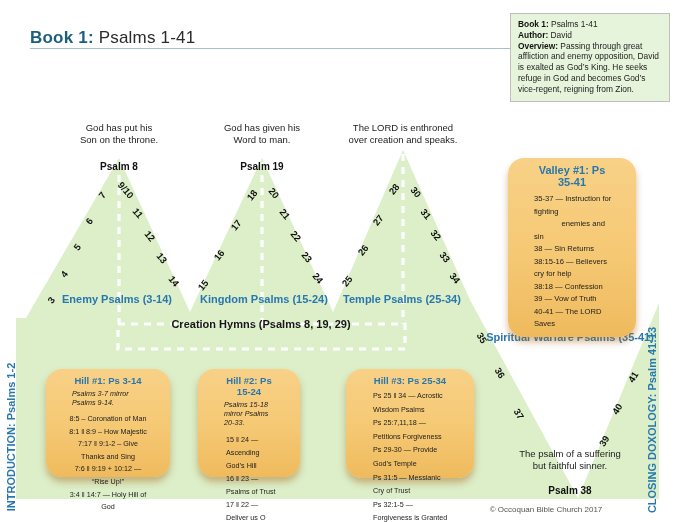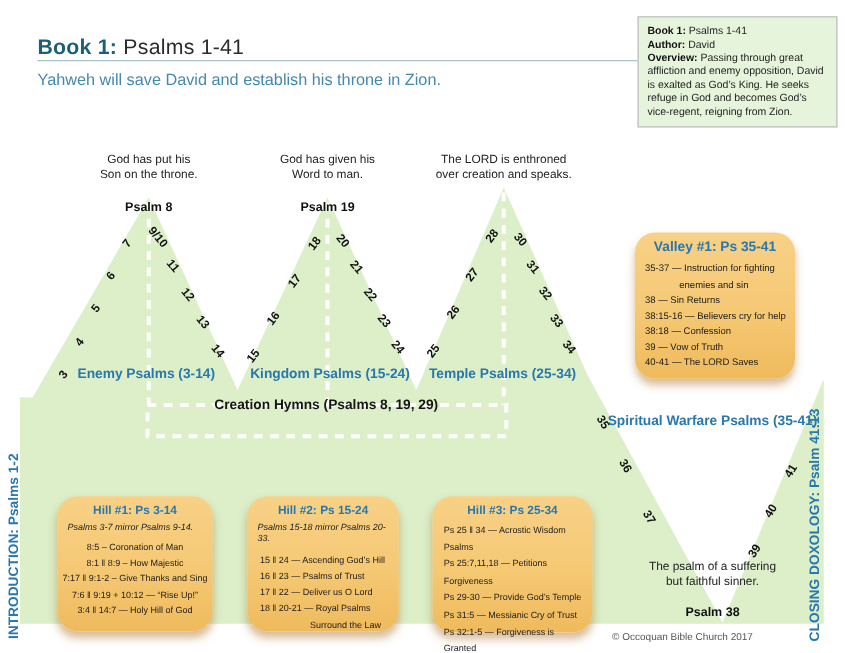--- a/index.html
+++ b/index.html
@@ -26,21 +26,21 @@
   .seclabel{top:293px;font-weight:bold;font-size:11px;color:var(--accent-blue);white-space:nowrap;}
   .warlabel{left:570px;top:331px;font-weight:bold;font-size:11px;color:var(--accent-blue);white-space:nowrap;}
   .creation{left:261px;top:318px;font-weight:bold;font-size:11px;color:#161616;white-space:nowrap;}
   
   .num{position:absolute;font-weight:bold;font-size:9.5px;color:#111;white-space:nowrap;}
   
   .vtext{position:absolute;font-weight:bold;font-size:11px;color:var(--accent-blue);
          white-space:nowrap;transform:translate(-50%,-50%) rotate(-90deg);}
   
   .obox{position:absolute;background:linear-gradient(180deg,#f8d187 0%,var(--box-orange) 55%,#efba5d 100%);
-        border-radius:16px;box-shadow:0 5px 7px rgba(168,102,22,.45);box-sizing:border-box;padding:6px 4px;margin-top:28px;}
+        border-radius:16px;box-shadow:0 5px 7px rgba(168,102,22,.45);box-sizing:border-box;padding:6px 22px;}
   .obox h3{margin:0 0 3px 0;text-align:center;font-size:9.5px;font-weight:bold;color:var(--accent-blue);}
   .vbox h3{font-size:11px;margin-bottom:5px;}
   .note{font-style:italic;font-size:7.2px;margin:2px 2px 6px 4px;color:#222;}
   .h1items div{font-size:7.2px;line-height:12.6px;text-align:center;white-space:pre-wrap;}
   .h2items div{font-size:7.2px;line-height:13px;margin-left:6px;white-space:pre-wrap;}
   .h3items div{font-size:7.2px;line-height:13.6px;margin-left:5px;white-space:pre-wrap;}
   .vitems div{font-size:7.6px;line-height:12.5px;margin-left:4px;white-space:pre-wrap;}
   
   .valleycap{left:570px;top:448px;width:160px;margin-left:-80px;text-align:center;font-size:9.5px;
              line-height:12px;white-space:pre-line;color:#222;}
@@ -58,21 +58,20 @@
     <line x1="119" y1="162" x2="119" y2="324" style="stroke:var(--dash-white);stroke-width:3.2;stroke-dasharray:7 6;"></line>
     <line x1="262" y1="162" x2="262" y2="324" style="stroke:var(--dash-white);stroke-width:3.2;stroke-dasharray:7 6;"></line>
     <line x1="403" y1="154" x2="403" y2="324" style="stroke:var(--dash-white);stroke-width:3.2;stroke-dasharray:7 6;"></line>
     <rect x="118" y="324" width="287" height="25" fill="none" style="stroke:var(--dash-white);stroke-width:3.2;stroke-dasharray:7 6;"></rect>
   </svg>
 
   <div class="abs title">
     <span class="tb">Book 1:</span><span class="tr"> Psalms 1-41</span>
   </div>
   <div class="abs divider"></div>
-  <div class="abs subtitle">Yahweh will save David and establish his throne in Zion.</div>
 
   <div class="abs ibox">
     <div><b>Book 1:</b><span> Psalms 1-41</span></div>
     <div><b>Author:</b><span> David</span></div>
     <div><b>Overview:</b><span> Passing through great affliction and enemy opposition, David is exalted as God’s King. He seeks refuge in God and becomes God’s vice-regent, reigning from Zion.</span></div>
   </div>
 
   <div class="abs peakcap" style="left:34px;">
     <div>God has put his
 Son on the throne.</div>
@@ -151,21 +150,21 @@
     <h3>Hill #1: Ps 3-14</h3>
     <div class="note">Psalms 3-7 mirror Psalms 9-14.</div>
     <div class="h1items">
         <div>8:5 – Coronation of Man</div>
         <div>8:1 ‖ 8:9 – How Majestic</div>
         <div>7:17 ‖ 9:1-2 – Give Thanks and Sing</div>
         <div>7:6 ‖ 9:19 + 10:12 — “Rise Up!”</div>
         <div>3:4 ‖ 14:7 — Holy Hill of God</div>
       </div>
   </div>
-  <div class="obox" style="left:198px;top:369px;width:121px;height:108px;">
+  <div class="obox" style="left:198px;top:369px;width:102px;height:108px;">
     <h3>Hill #2: Ps 15-24</h3>
     <div class="note">Psalms 15-18 mirror Psalms 20-33.</div>
     <div class="h2items">
         <div>15 ‖ 24 — Ascending God’s Hill</div>
         <div>16 ‖ 23 — Psalms of Trust</div>
         <div>17 ‖ 22 — Deliver us O Lord</div>
         <div>18 ‖ 20-21 — Royal Psalms
                     Surround the Law</div>
       </div>
   </div>

